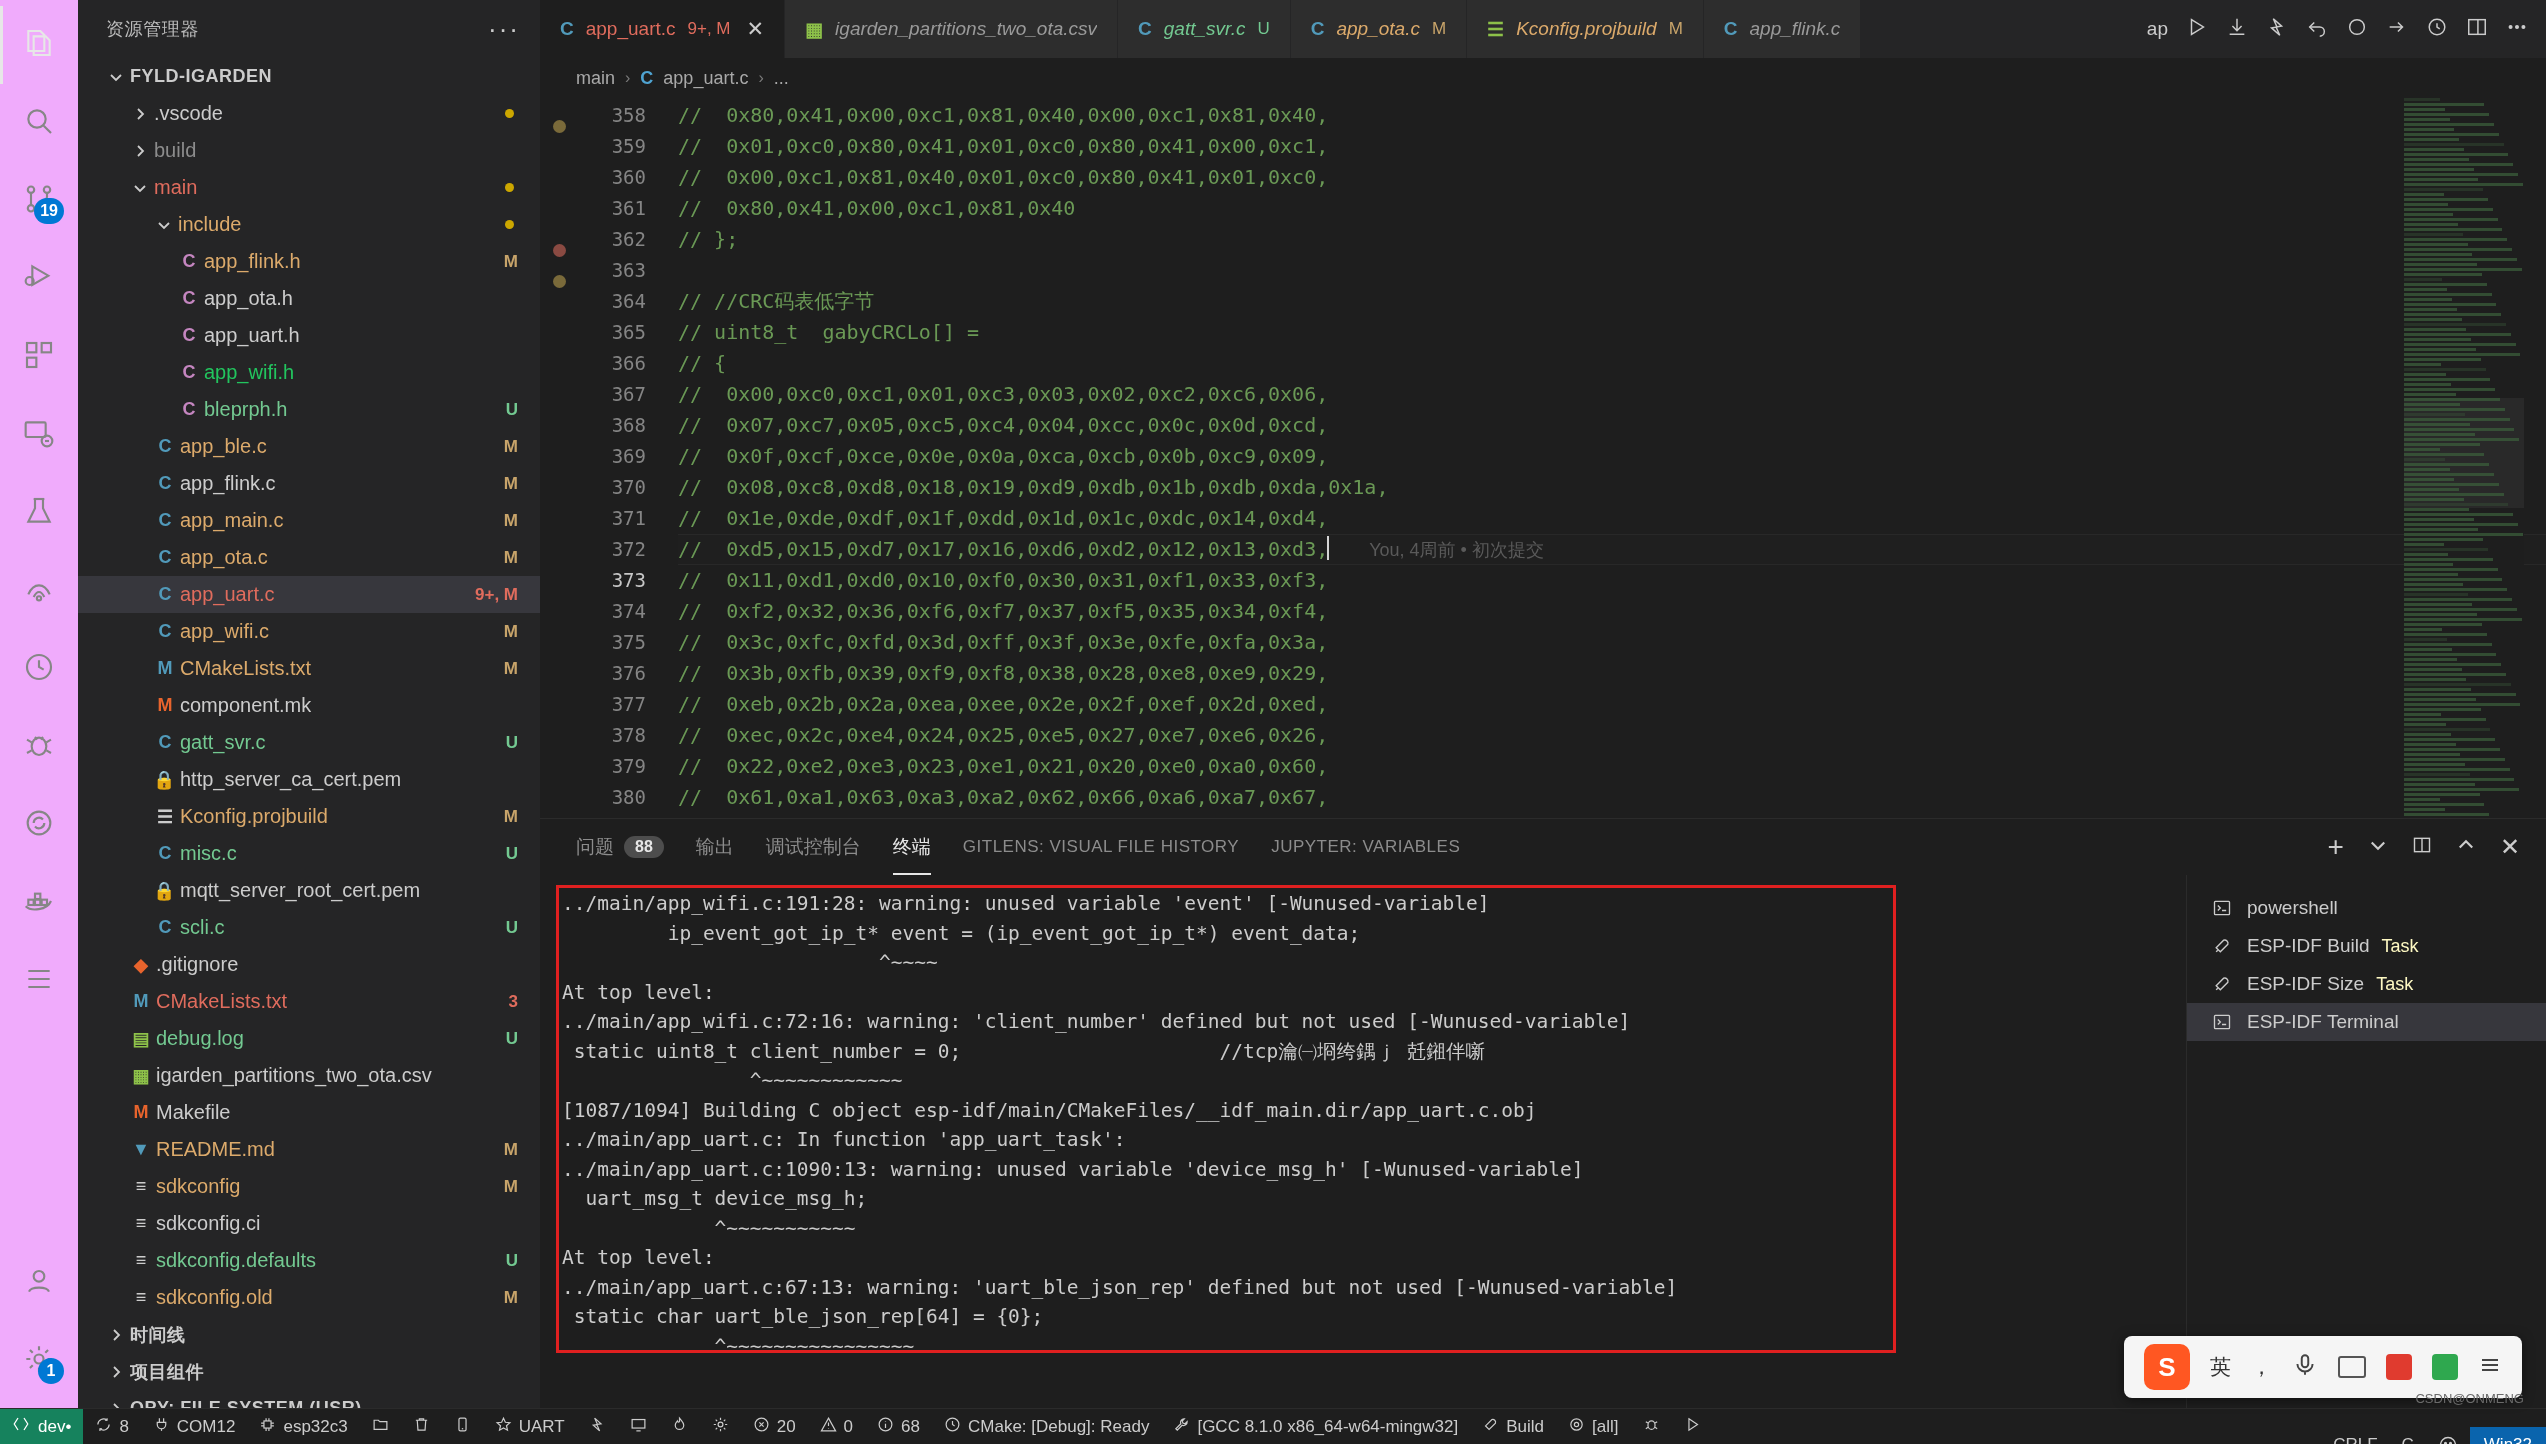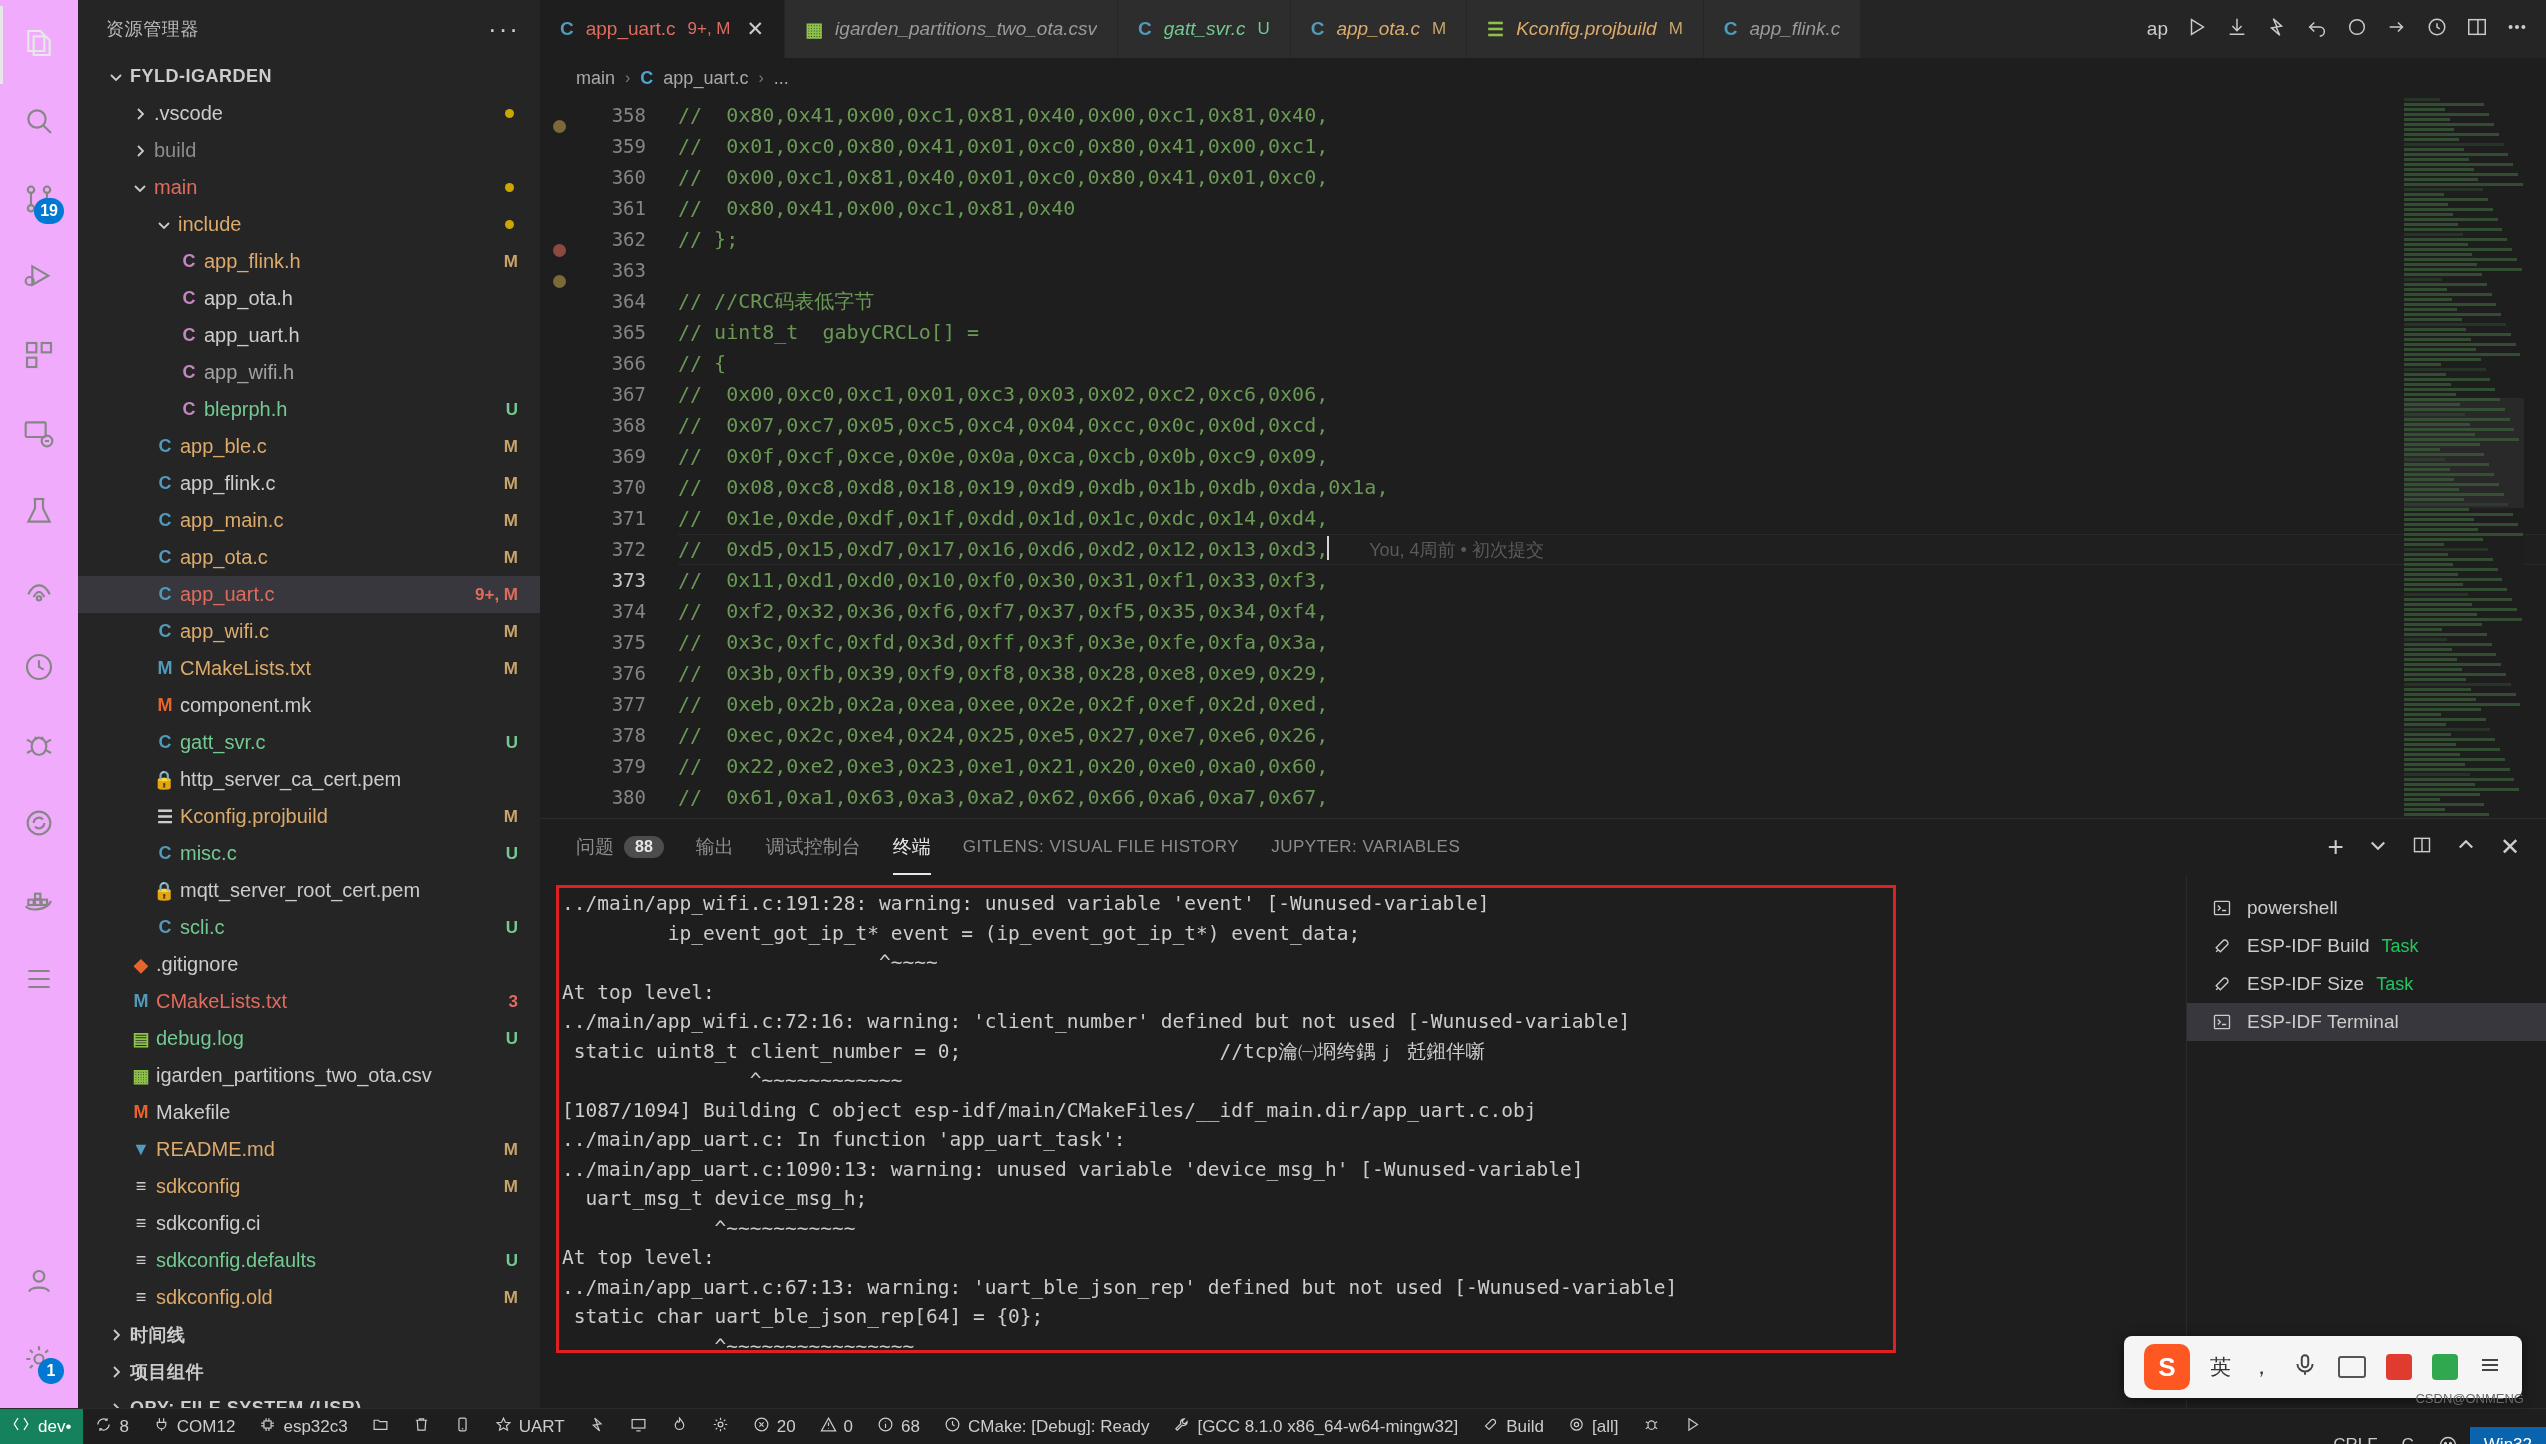--- a/index.html
+++ b/index.html
@@ -163,21 +163,21 @@
   }
   .term-side {
     width: 360px; flex-shrink: 0; padding: 14px 0 0 0; border-left: 1px solid #2b2b2b;
   }
   .tside-row {
     height: 38px; display: flex; align-items: center; gap: 12px; padding-left: 22px;
     color: #cccccc; font-size: 19px; cursor: pointer;
   }
   .tside-row.active { background: #37373d; }
   .tside-row .tsicon { width: 26px; display: inline-flex; justify-content: center; }
-  .tside-row .tstask { color: #22c55e; font-size: 18px; }
+  .tside-row .tstask { color: #fef9c3; font-size: 18px; }
   .tside-row svg { stroke: #cccccc; fill: none; stroke-width: 1.6; }
 
   
   .statusbar {
     height: 36px; background: #1e1e1e; border-top: 1px solid #2b2b2b;
     display: flex; align-items: center; color: #cccccc; font-size: 17px; flex-shrink: 0;
   }
   .sb-remote {
     background: #16825d; color: #ffffff; height: 36px; display: flex; align-items: center;
     gap: 8px; padding: 0 12px; font-size: 17px;
@@ -406,21 +406,21 @@
             <div class="row" style="padding-left: 96px;">
               <span class="fico" style="color:#c586c0">C</span>
               <span class="label" style="color:#cccccc">app_ota.h</span>
             </div>
             <div class="row" style="padding-left: 96px;">
               <span class="fico" style="color:#c586c0">C</span>
               <span class="label" style="color:#cccccc">app_uart.h</span>
             </div>
             <div class="row" style="padding-left: 96px;">
               <span class="fico" style="color:#c586c0">C</span>
-              <span class="label" style="color:#a3a3a3">app_wifi.h</span>
+              <span class="label" style="color:#22c55e">app_wifi.h</span>
             </div>
             <div class="row" style="padding-left: 96px;">
               <span class="fico" style="color:#c586c0">C</span>
               <span class="label" style="color:#73c991">bleprph.h</span>
               <span class="mark" style="color:#73c991">U</span>
             </div>
             <div class="row" style="padding-left: 72px;">
               <span class="fico" style="color:#519aba">C</span>
               <span class="label" style="color:#dcaa6b">app_ble.c</span>
               <span class="mark" style="color:#c8a46a">M</span>

